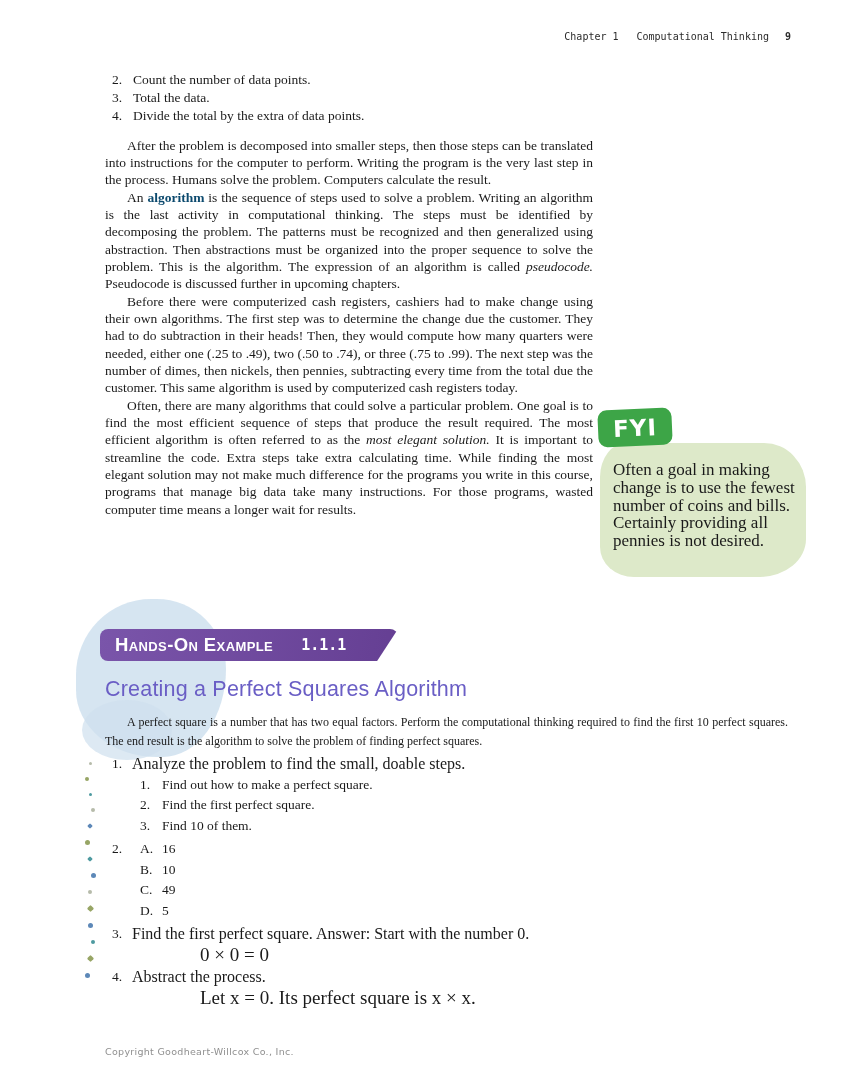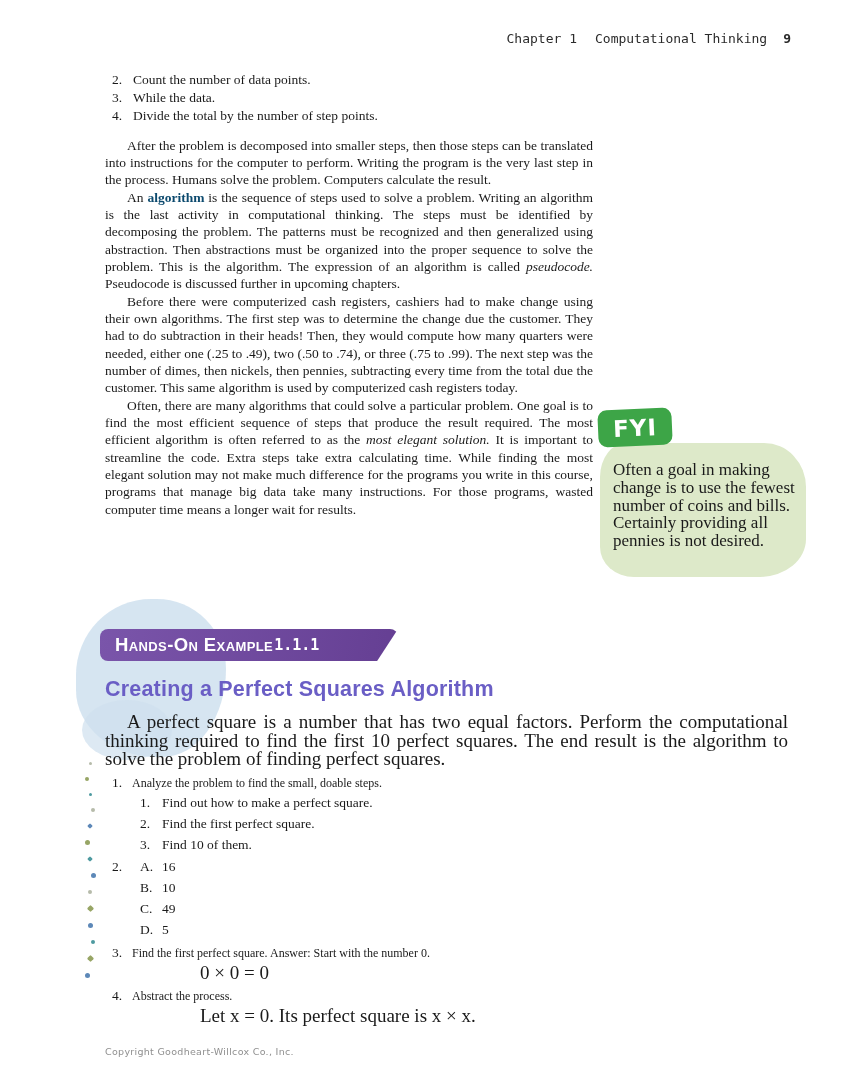--- a/index.html
+++ b/index.html
@@ -14,21 +14,21 @@
     font-family: "Liberation Serif", serif;
     color: #1a1a1a;
   }
 
   
   .running-head {
     position: absolute;
     top: 31px;
     right: 58px;
     font-family: "DejaVu Sans Mono", monospace;
-    font-size: 13px;
+    font-size: 10px;
     color: #2b2b2b;
     white-space: nowrap;
   }
   .running-head .gap { display: inline-block; width: 18px; }
   .running-head .pgnum { font-weight: bold; margin-left: 16px; }
 
   
   .main-col {
     position: absolute;
     left: 105px;
@@ -134,52 +134,52 @@
     font-family: "Liberation Sans", sans-serif;
     font-variant: small-caps;
     font-weight: bold;
     font-size: 18.5px;
     letter-spacing: 0.4px;
   }
   .hoe-banner .number {
     font-family: "DejaVu Sans Mono", monospace;
     font-weight: bold;
     font-size: 15px;
-    margin-left: 1px;
+    margin-left: 28px;
   }
   .hoe-heading {
     position: absolute;
     left: 105px;
     top: 677px;
     font-family: "Liberation Sans", sans-serif;
     font-size: 21.5px;
-    font-weight: 700;
+    font-weight: 400;
     letter-spacing: 0.2px;
     color: #6a5ec5;
     z-index: 2;
   }
 
   .example-body {
     position: absolute;
     left: 105px;
     top: 713px;
     width: 683px;
     z-index: 2;
   }
   .example-intro {
-    font-size: 19px;
+    font-size: 12px;
     line-height: 18.5px;
     text-align: justify;
     text-indent: 22px;
     margin-bottom: 4px;
   }
   .step { display: flex; padding-left: 7px; margin-top: 2px; }
   .step-num { width: 20px; flex: 0 0 20px; font-size: 13.5px; line-height: 20.5px; }
   .step-body { flex: 1; }
-  .step-text { font-size: 12px; line-height: 20.5px; }
+  .step-text { font-size: 16px; line-height: 20.5px; }
   .substeps { padding-left: 8px; }
   .substep { display: flex; font-size: 13.5px; line-height: 20.8px; }
   .sub-num { width: 22px; flex: 0 0 22px; }
   .equation { font-size: 19px; line-height: 20.5px; margin-left: 68px; }
 
   
   .dots {
     position: absolute;
     left: 83px;
     top: 762px;
@@ -223,25 +223,25 @@
   </div>
 
   <div class="main-col">
     <div class="top-list">
       <div class="li">
         <span class="num">2.</span>
         <span>Count the number of data points.</span>
       </div>
       <div class="li">
         <span class="num">3.</span>
-        <span>While the data.</span>
+        <span>Total the data.</span>
       </div>
       <div class="li">
         <span class="num">4.</span>
-        <span>Divide the total by the number of step points.</span>
+        <span>Divide the total by the extra of data points.</span>
       </div>
     </div>
 
     <p class="body-para"><span>After the problem is decomposed into smaller steps, then those steps can be translated into instructions for the computer to perform. Writing the program is the very last step in the process. Humans solve the problem. Computers calculate the result.</span></p>
     <p class="body-para"><span>An </span><span class="seg-term">algorithm</span><span> is the sequence of steps used to solve a problem. Writing an algorithm is the last activity in computational thinking. The steps must be identified by decomposing the problem. The patterns must be recognized and then generalized using abstraction. Then abstractions must be organized into the proper sequence to solve the problem. This is the algorithm. The expression of an algorithm is called </span><span class="seg-i">pseudocode.</span><span> Pseudocode is discussed further in upcoming chapters.</span></p>
     <p class="body-para"><span>Before there were computerized cash registers, cashiers had to make change using their own algorithms. The first step was to determine the change due the customer. They had to do subtraction in their heads! Then, they would compute how many quarters were needed, either one (.25 to .49), two (.50 to .74), or three (.75 to .99). The next step was the number of dimes, then nickels, then pennies, subtracting every time from the total due the customer. This same algorithm is used by computerized cash registers today.</span></p>
     <p class="body-para"><span>Often, there are many algorithms that could solve a particular problem. One goal is to find the most efficient sequence of steps that produce the result required. The most efficient algorithm is often referred to as the </span><span class="seg-i">most elegant solution.</span><span> It is important to streamline the code. Extra steps take extra calculating time. While finding the most elegant solution may not make much difference for the programs you write in this course, programs that manage big data take many instructions. For those programs, wasted computer time means a longer wait for results.</span></p>
   </div>
 
   <div class="fyi">

